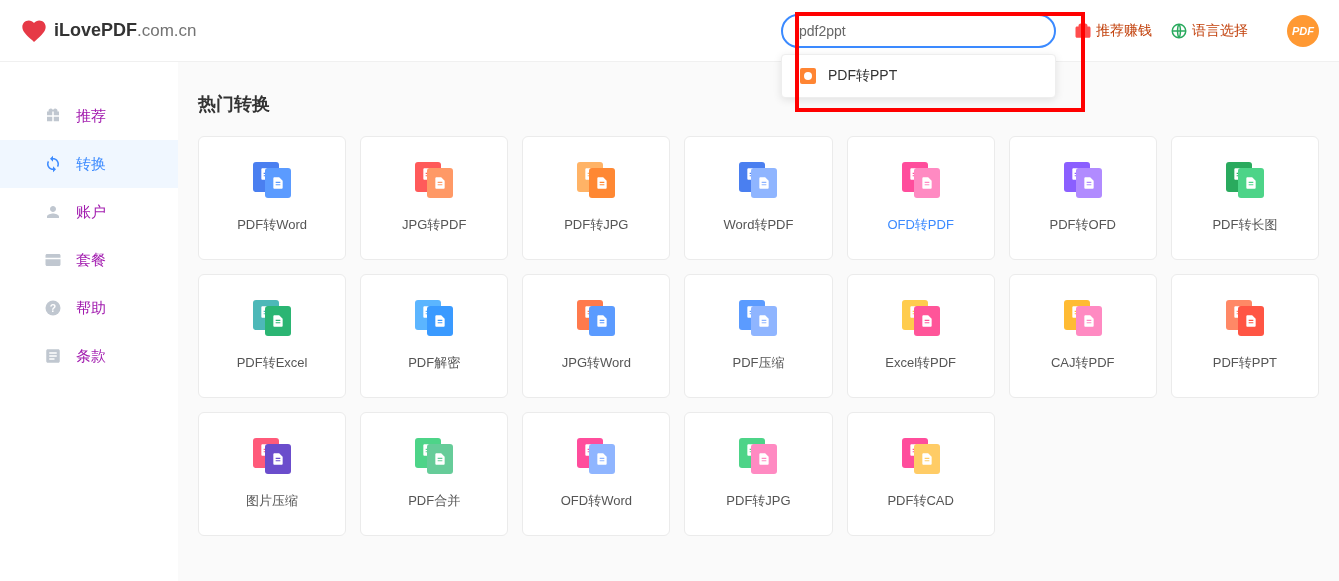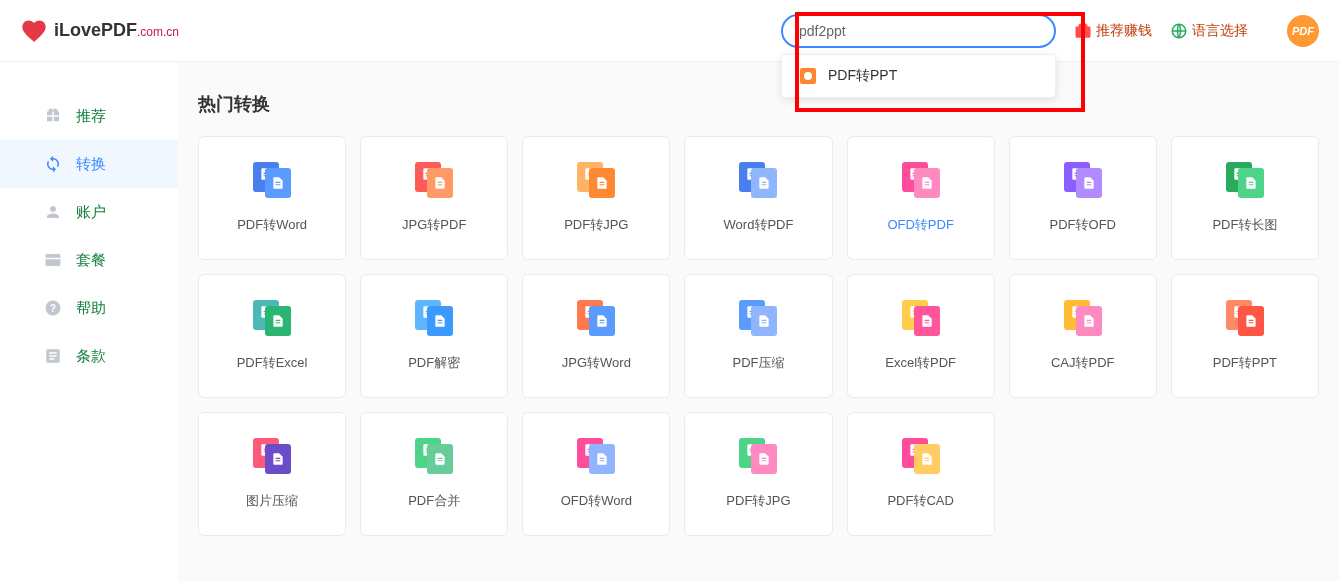--- a/index.html
+++ b/index.html
@@ -3,41 +3,41 @@
   <meta charset="utf-8">
   <style>
     * { margin: 0; padding: 0; box-sizing: border-box; }
     body { font-family: -apple-system, BlinkMacSystemFont, "Segoe UI", "Microsoft YaHei", sans-serif; background: #fff; width: 1339px; }
     
     
     .header { height: 62px; display: flex; align-items: center; padding: 0 20px; border-bottom: 1px solid #f0f0f0; position: relative; }
     .logo-wrap { display: flex; align-items: center; gap: 6px; }
     .heart-icon { width: 28px; height: 28px; }
     .logo-text { font-size: 18px; font-weight: bold; color: #333; }
-    .logo-text .dom { font-size: 12px; font-weight: normal; color: #be185d; }
+    .logo-text .dom { font-size: 17px; font-weight: normal; color: #737373; }
     
     .header-right { margin-left: auto; display: flex; align-items: center; gap: 18px; }
     .search-area { position: relative; }
     .search-box { width: 275px; height: 34px; border: 2px solid #3b8aff; border-radius: 17px; padding: 0 16px; font-size: 14px; outline: none; color: #666; }
     .search-dropdown { position: absolute; top: 40px; left: 0; right: 0; background: #fff; border: 1px solid #eee; border-radius: 4px; box-shadow: 0 2px 8px rgba(0,0,0,0.1); z-index: 10; }
     .search-item { padding: 12px 18px; display: flex; align-items: center; gap: 12px; font-size: 14px; color: #333; cursor: pointer; }
     .search-item-icon { width: 16px; height: 16px; background: #ff8533; border-radius: 2px; position: relative; }
     .search-item-icon::after { content: ''; position: absolute; width: 8px; height: 8px; left: 4px; top: 4px; background: #fff; border-radius: 50%; }
     
     .header-link { display: flex; align-items: center; gap: 4px; font-size: 14px; color: #c2410c; cursor: pointer; }
     .gift-icon { width: 18px; height: 18px; }
     .globe-icon { width: 18px; height: 18px; }
     .pdf-badge { width: 32px; height: 32px; background: #ff9933; border-radius: 50%; display: flex; align-items: center; justify-content: center; color: #fff; font-size: 11px; font-weight: bold; font-style: italic; margin-left: 21px; }
     
     .highlight-box { position: absolute; border: 4px solid #ff0000; pointer-events: none; top: 12px; left: 795px; width: 290px; height: 100px; z-index: 20; }
     
     
     .body-wrap { display: flex; background: #fafafa; }
     .sidebar { width: 178px; padding-top: 30px; background: #fff; min-height: 519px; }
-    .sidebar-item { height: 48px; display: flex; align-items: center; gap: 14px; padding-left: 44px; font-size: 15px; color: #15803d; cursor: pointer; }
+    .sidebar-item { height: 48px; display: flex; align-items: center; gap: 14px; padding-left: 44px; font-size: 15px; color: #a21caf; cursor: pointer; }
     .sidebar-item.active { background: #f0f7ff; color: #3b8aff; }
     .sidebar-item.active .nav-icon { fill: #3b8aff; }
     .nav-icon { width: 18px; height: 18px; fill: #c0c7d0; }
     
     .content { flex: 1; padding: 30px 20px; }
     .section-title { font-size: 18px; font-weight: bold; color: #333; margin-bottom: 20px; }
     .grid { display: grid; grid-template-columns: repeat(7, 1fr); gap: 14px; }
     .card { background: #fff; border: 1px solid #ebebeb; border-radius: 6px; height: 124px; display: flex; flex-direction: column; align-items: center; justify-content: center; gap: 18px; cursor: pointer; }
     .card-label { font-size: 13px; color: #555; }
     .card.highlight .card-label { color: #3b8aff; }

